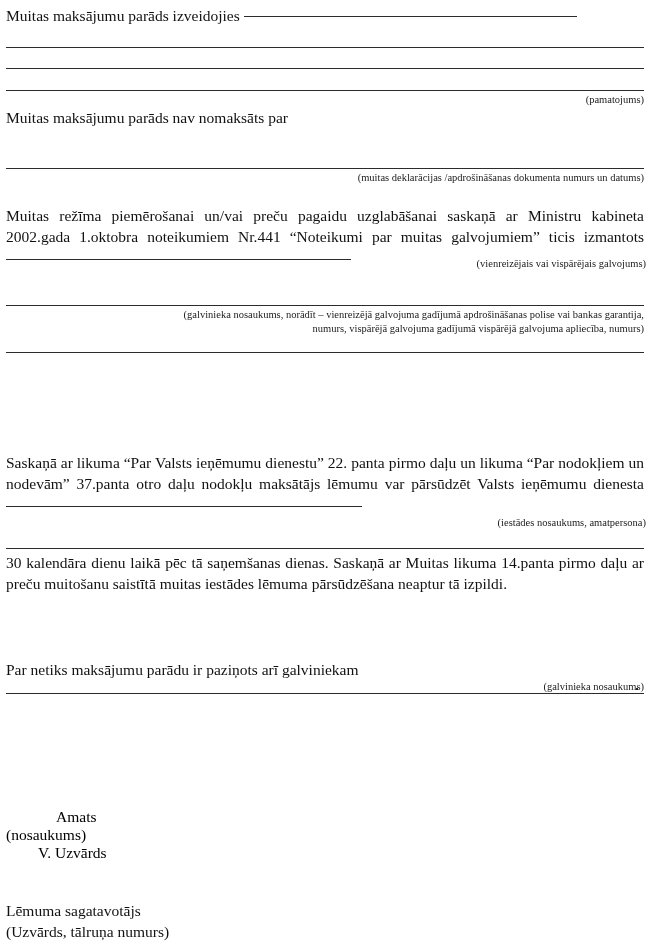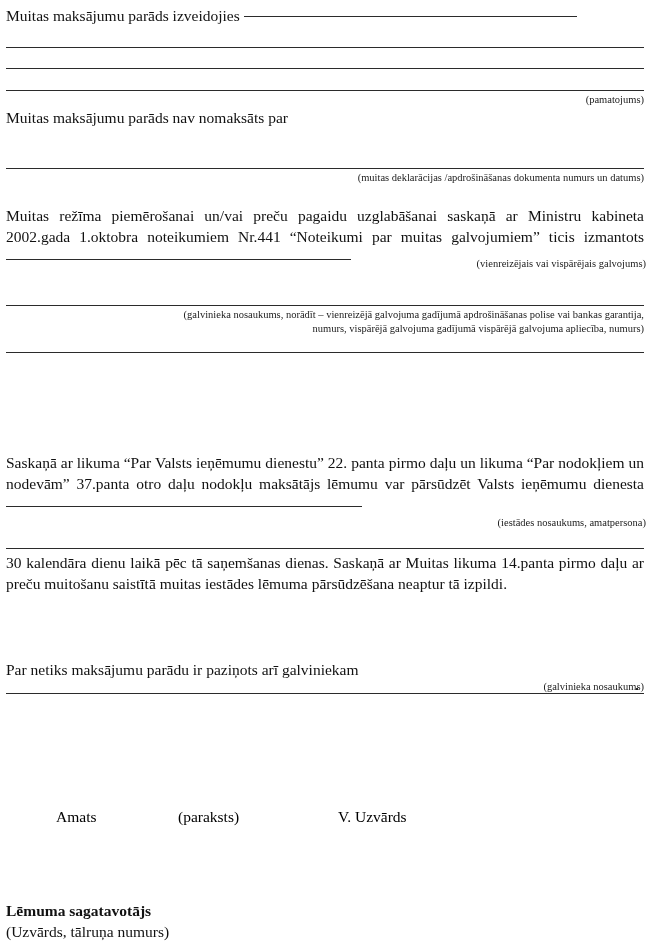--- a/index.html
+++ b/index.html
@@ -49,20 +49,21 @@
   .fill-line {
     display: inline-block;
     border-bottom: 1.4px solid #2b2b2b;
     vertical-align: 4px;
     height: 0;
   }
 
   .sig-row {
     display: flex;
     width: 100%;
+    flex-direction: column;
   }
   .sig-cell { font-size: 15.5px; }
 
   .dot-mark {
     position: absolute;
     width: 2px;
     height: 2px;
     background: #2b2b2b;
   }
 </style>
@@ -132,23 +133,23 @@
     <div class="abs" style="left:0px; top:31px; width:638px; border-top:1.4px solid #2b2b2b;"></div>
 
     <span class="dot-mark" style="left:630px; top:26px;"></span>
 
     <div class="abs caption" style="left:0px; top:18px; width:638px;">(galvinieka nosaukums)</div>
   </div>
 
   <div class="abs" style="left:6px; top:808px; width:638px;">
     <div class="sig-row">
       <div class="sig-cell" style="width:172px; padding-left:50px; box-sizing:border-box;">Amats</div>
-      <div class="sig-cell" style="width:160px;">(paraksts)</div>
-      <div class="sig-cell" style="width:200px;">V. Uzvārds</div>
+      <div class="sig-cell" style="width:160px;">(nosaukums)</div>
+      <div class="sig-cell" style="width:200px;margin-left:32px;">V. Uzvārds</div>
     </div>
   </div>
 
   <div class="abs" style="left:6px; top:900px; width:400px;">
-    <div class="body-text" style="line-height:21px;font-weight:bold;">Lēmuma sagatavotājs</div>
+    <div class="body-text" style="line-height:21px;">Lēmuma sagatavotājs</div>
     <div class="body-text" style="line-height:21px;">(Uzvārds, tālruņa numurs)</div>
   </div>
 
 </div>
 
 </body></html>

